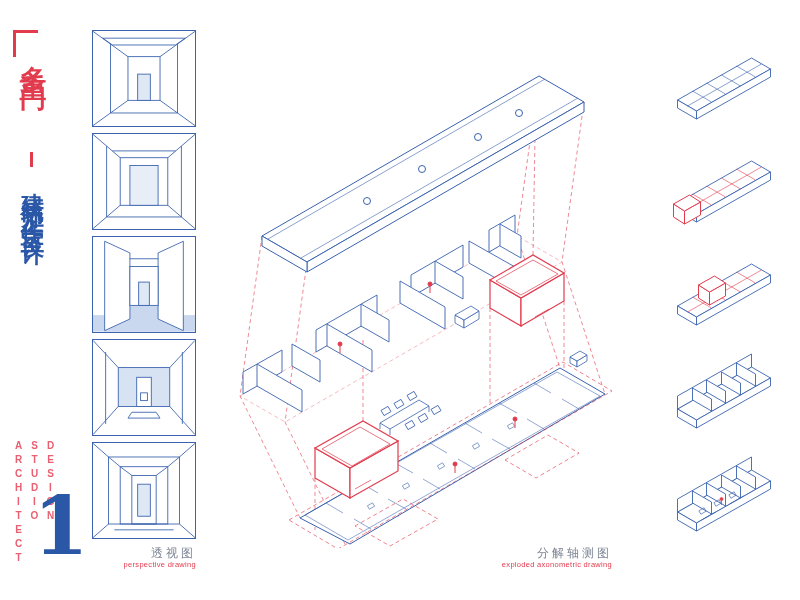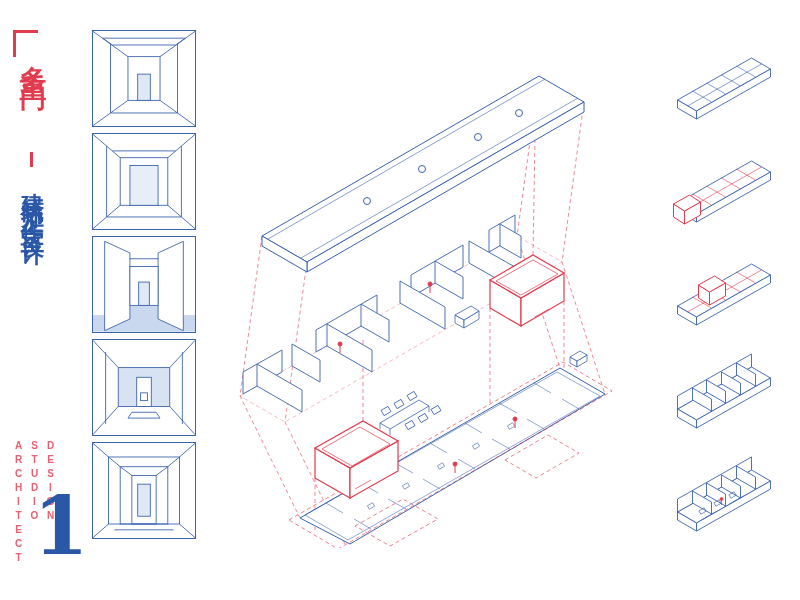--- a/index.html
+++ b/index.html
@@ -342,14 +342,22 @@
       <rect x="58" y="51" width="6" height="4" transform="rotate(-30 61 53)"></rect>
       <line x1="30" y1="78" x2="44" y2="70"></line>
         <line x1="58" y1="62" x2="72" y2="54"></line>
     </g>
     <g fill="#e23b4e" stroke="#e23b4e" stroke-width="0.8">
       <circle cx="50" cy="57" r="1.5"></circle>
         <line x1="50" y1="58" x2="50" y2="63"></line>
     </g>
   </svg>
 
+  <div class="caption" style="left:92px;width:104px">
+    <div class="cap-cn">透视图</div>
+    <div class="cap-en">perspective drawing</div>
+  </div>
+  <div class="caption" style="left:440px;width:172px">
+    <div class="cap-cn">分解轴测图</div>
+    <div class="cap-en">exploded axonometric drawing</div>
+  </div>
 
 </div>
 
 </body></html>

